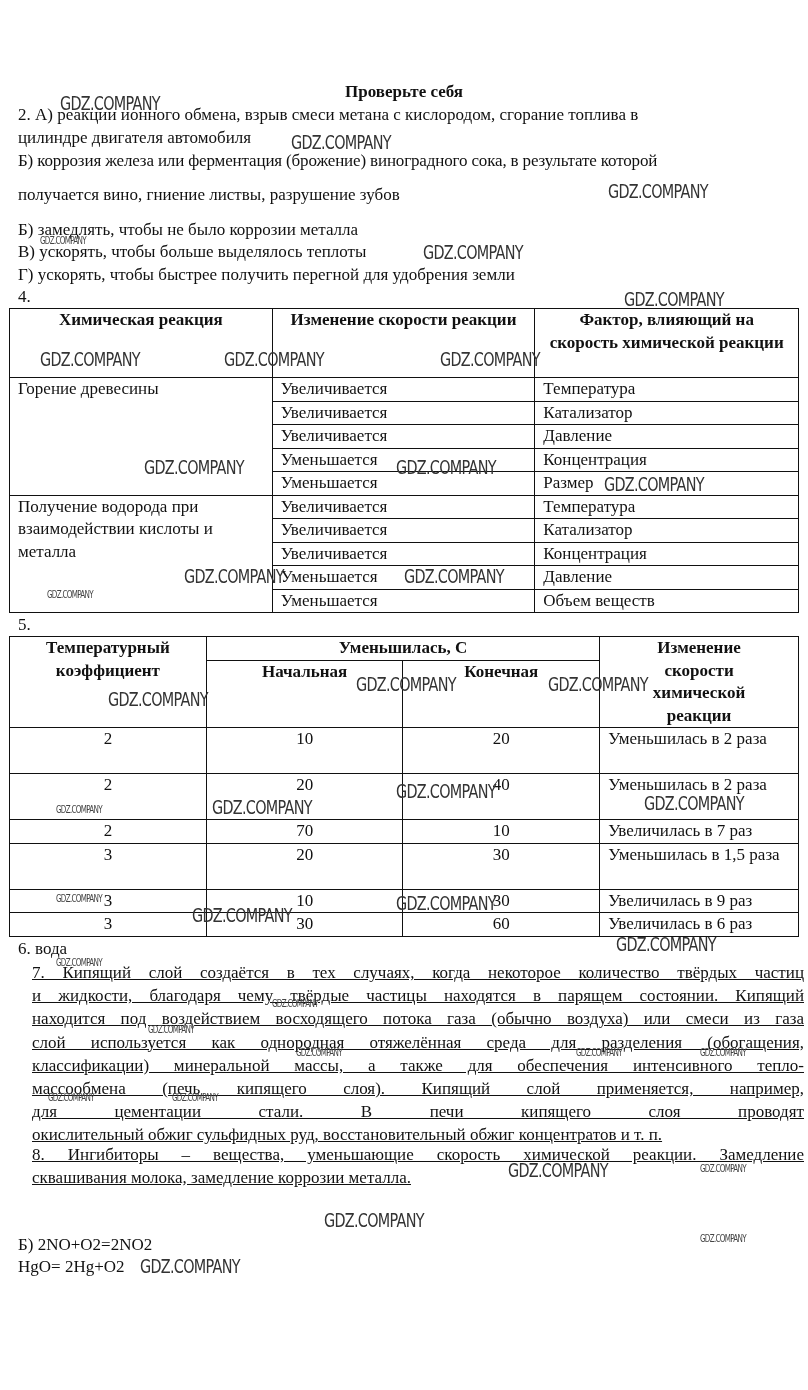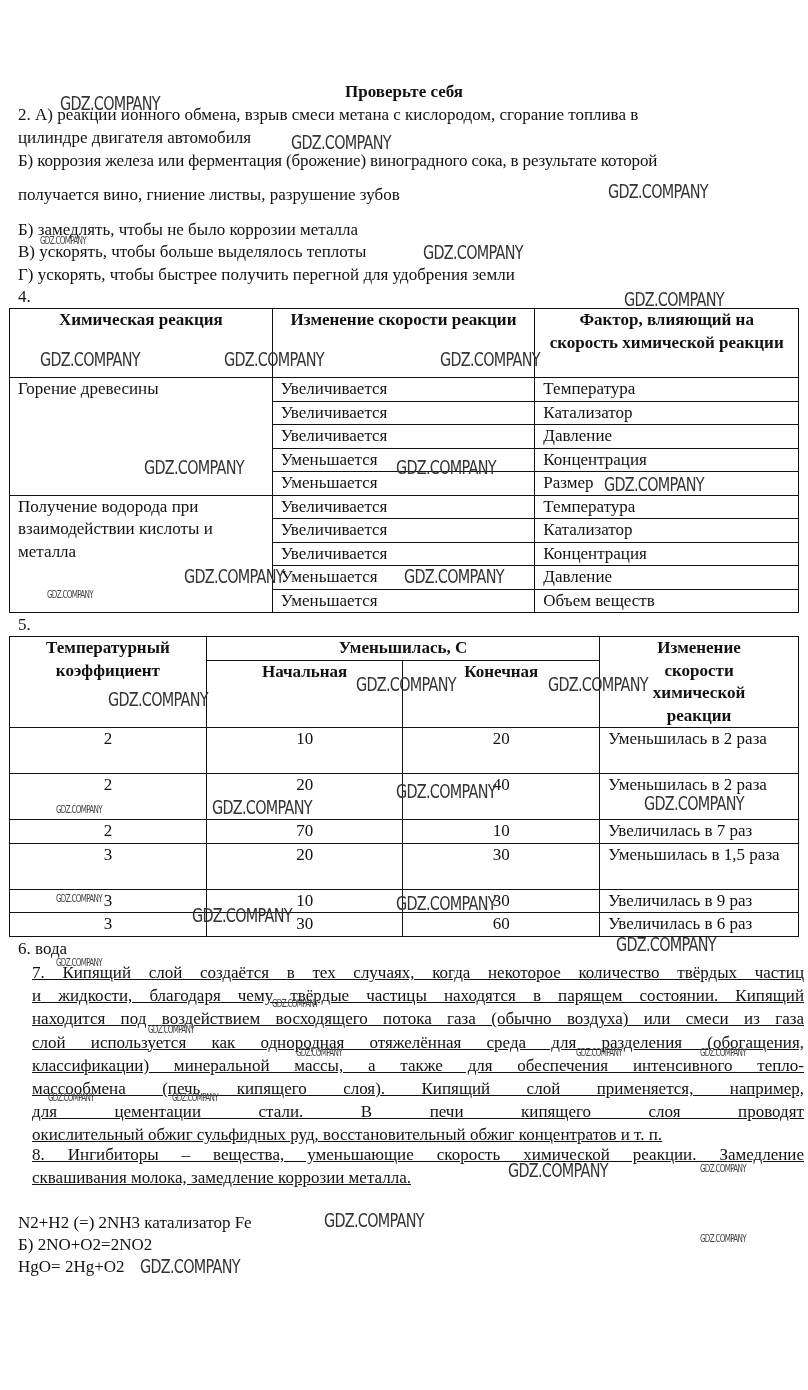--- a/index.html
+++ b/index.html
@@ -169,21 +169,20 @@
     <span class="jl">массообмена (печь кипящего слоя). Кипящий слой применяется, например,</span>
     <span class="jl">для цементации стали. В печи кипящего слоя проводят</span>
     <span class="jl last">окислительный обжиг сульфидных руд, восстановительный обжиг концентратов и т. п.</span>
   </div>
 
   <div class="justify" style="top:1143px">
     <span class="jl">8. Ингибиторы – вещества, уменьшающие скорость химической реакции. Замедление</span>
     <span class="jl last">сквашивания молока, замедление коррозии металла.</span>
   </div>
 
-  <div class="line" style="top:1212px">N2+H2 (=) 2NH3 катализатор Fe</div>
   <div class="line" style="top:1234px">Б) 2NO+O2=2NO2</div>
   <div class="line" style="top:1256px">HgO= 2Hg+O2</div>
 
   <div class="wm big" style="left:60px; top:91px">GDZ.COMPANY</div>
   <div class="wm big" style="left:291px; top:130px">GDZ.COMPANY</div>
   <div class="wm big" style="left:608px; top:179px">GDZ.COMPANY</div>
   <div class="wm small" style="left:40px; top:235px">GDZ.COMPANY</div>
   <div class="wm big" style="left:423px; top:240px">GDZ.COMPANY</div>
   <div class="wm big" style="left:624px; top:287px">GDZ.COMPANY</div>
   <div class="wm big" style="left:40px; top:347px">GDZ.COMPANY</div>

